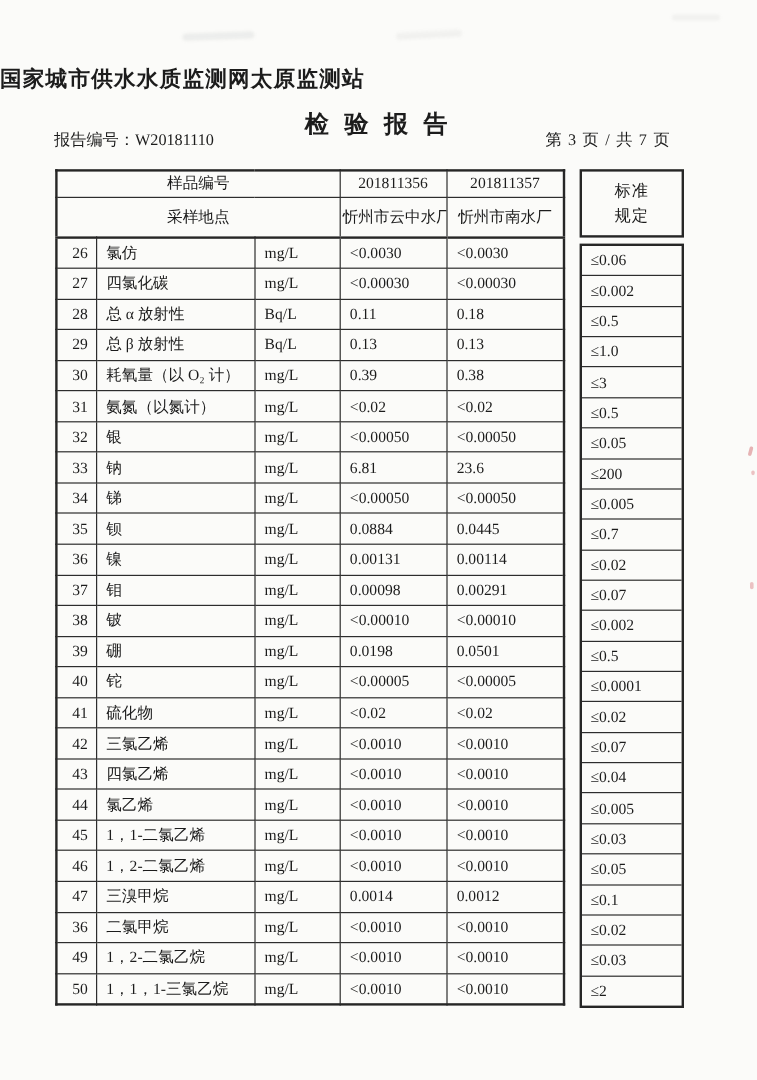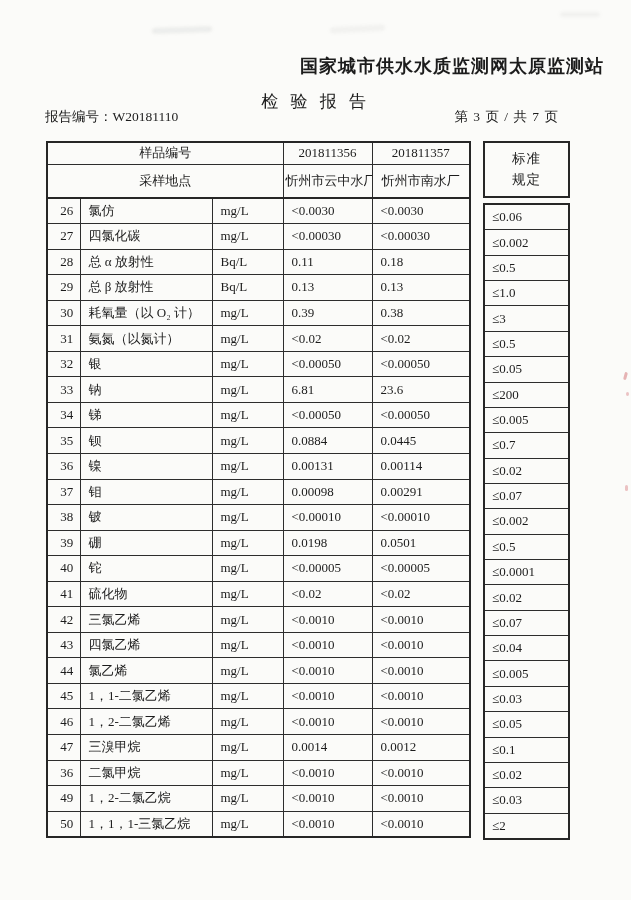--- a/index.html
+++ b/index.html
@@ -2,26 +2,26 @@
 <html><head>
 <meta charset="utf-8">
 <style>
   html, body { margin:0; padding:0; }
   body {
     width:631px; height:900px; position:relative; overflow:hidden;
     background:#fbfbf9; color:#1c1c1c;
     font-family:"Liberation Serif","DejaVu Serif",serif;
   }
   .page-title {
-    position:absolute; top:54px; left:0; width:604px; text-align:right;
+    position:absolute; top:54px; left:0; width:604px; text-align:left;
     font-size:18px; font-weight:bold; letter-spacing:1px; white-space:nowrap;
   }
   .report-title {
     position:absolute; top:90px; left:0; width:631px; text-align:center;
-    font-size:17px; font-weight:normal; letter-spacing:4px; white-space:nowrap;
+    font-size:20px; font-weight:bold; letter-spacing:4px; white-space:nowrap;
   }
   .meta {
     position:absolute; top:108px; left:45px; width:514px;
     display:flex; justify-content:space-between; align-items:baseline;
     font-size:13.5px;
   }
   .meta .right { letter-spacing:1px; }
   .table-wrap { position:absolute; left:46px; top:141px; display:flex; align-items:flex-start; }
 
   table.main { border-collapse:collapse; table-layout:fixed; width:423px; }

